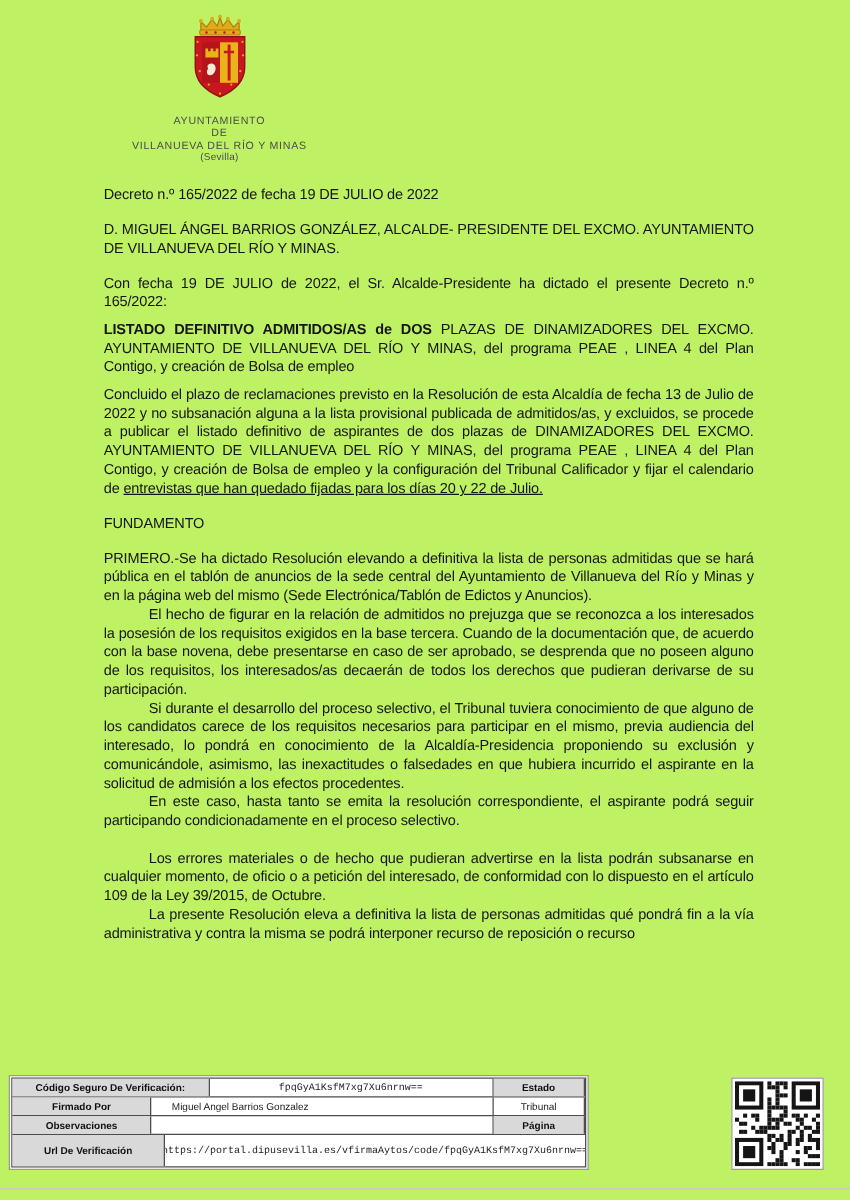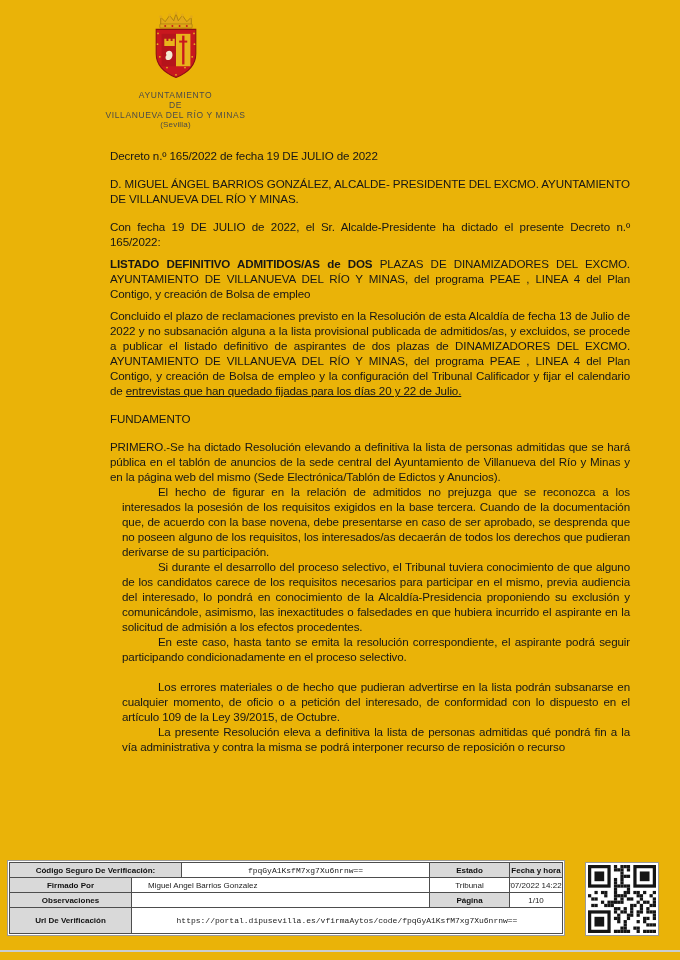--- a/index.html
+++ b/index.html
@@ -1,42 +1,42 @@
 <!DOCTYPE html>
 <html><head>
 <meta charset="utf-8">
 <style>
   * { margin:0; padding:0; box-sizing:border-box; }
   html,body { background:#ffffff; }
   .page {
-    position:relative; width:680px; height:960px; background:#eab308;
+    position:relative; width:680px; height:960px; background:#bef264;
     font-family:"Liberation Sans", sans-serif; color:#1c1c1c; overflow:hidden;text-decoration:underline;
   }
   
   .crest-block { position:absolute; top:10px; left:58px; width:235px; text-align:center; }
   .crest-block svg { display:inline-block; }
   .org-lines { margin-top:4px; font-size:8.5px; line-height:10px; color:#4a4a4a; letter-spacing:.6px; }
   .org-lines .small { font-size:8px; letter-spacing:.2px; }
   
   .doc-body {
-    position:absolute; top:148px; left:110px; width:520px;
+    position:absolute; top:148px; left:83px; width:520px;
     font-size:11.6px; line-height:15px; letter-spacing:-0.12px;
     text-align:justify; color:#161616;
   }
   .doc-body p { margin-bottom:13px; }
   .doc-body p.tight { margin-bottom:7px; }
   .doc-body p.flow { margin-bottom:0; }
-  .indent { text-indent:36px;margin-left:12px; }
+  .indent { text-indent:36px; }
   .gap-before { margin-top:15px; }
   .uline { text-decoration:underline; }
   .bold { font-weight:bold; }
   .heading-para { margin-top:2px; margin-bottom:16px; text-align:left; }
   
   .ftable {
-    position:absolute; left:9px; top:862px; width:554px; background:#fff;
+    position:absolute; left:9px; top:862px; width:460px; background:#fff;
     border:1px solid #4d4d4d; box-shadow:0 0 0 1px #fff, 0 0 0 2px #9a9a9a;
     font-size:8px;
   }
   .frow { display:flex; border-bottom:1px solid #4d4d4d; height:15px; }
   .frow:last-child { border-bottom:none; height:25px; }
   .fcell {
     display:flex; align-items:center; justify-content:center;
     border-right:1px solid #4d4d4d; overflow:hidden; white-space:nowrap;
   }
   .fcell:last-child { border-right:none; }

